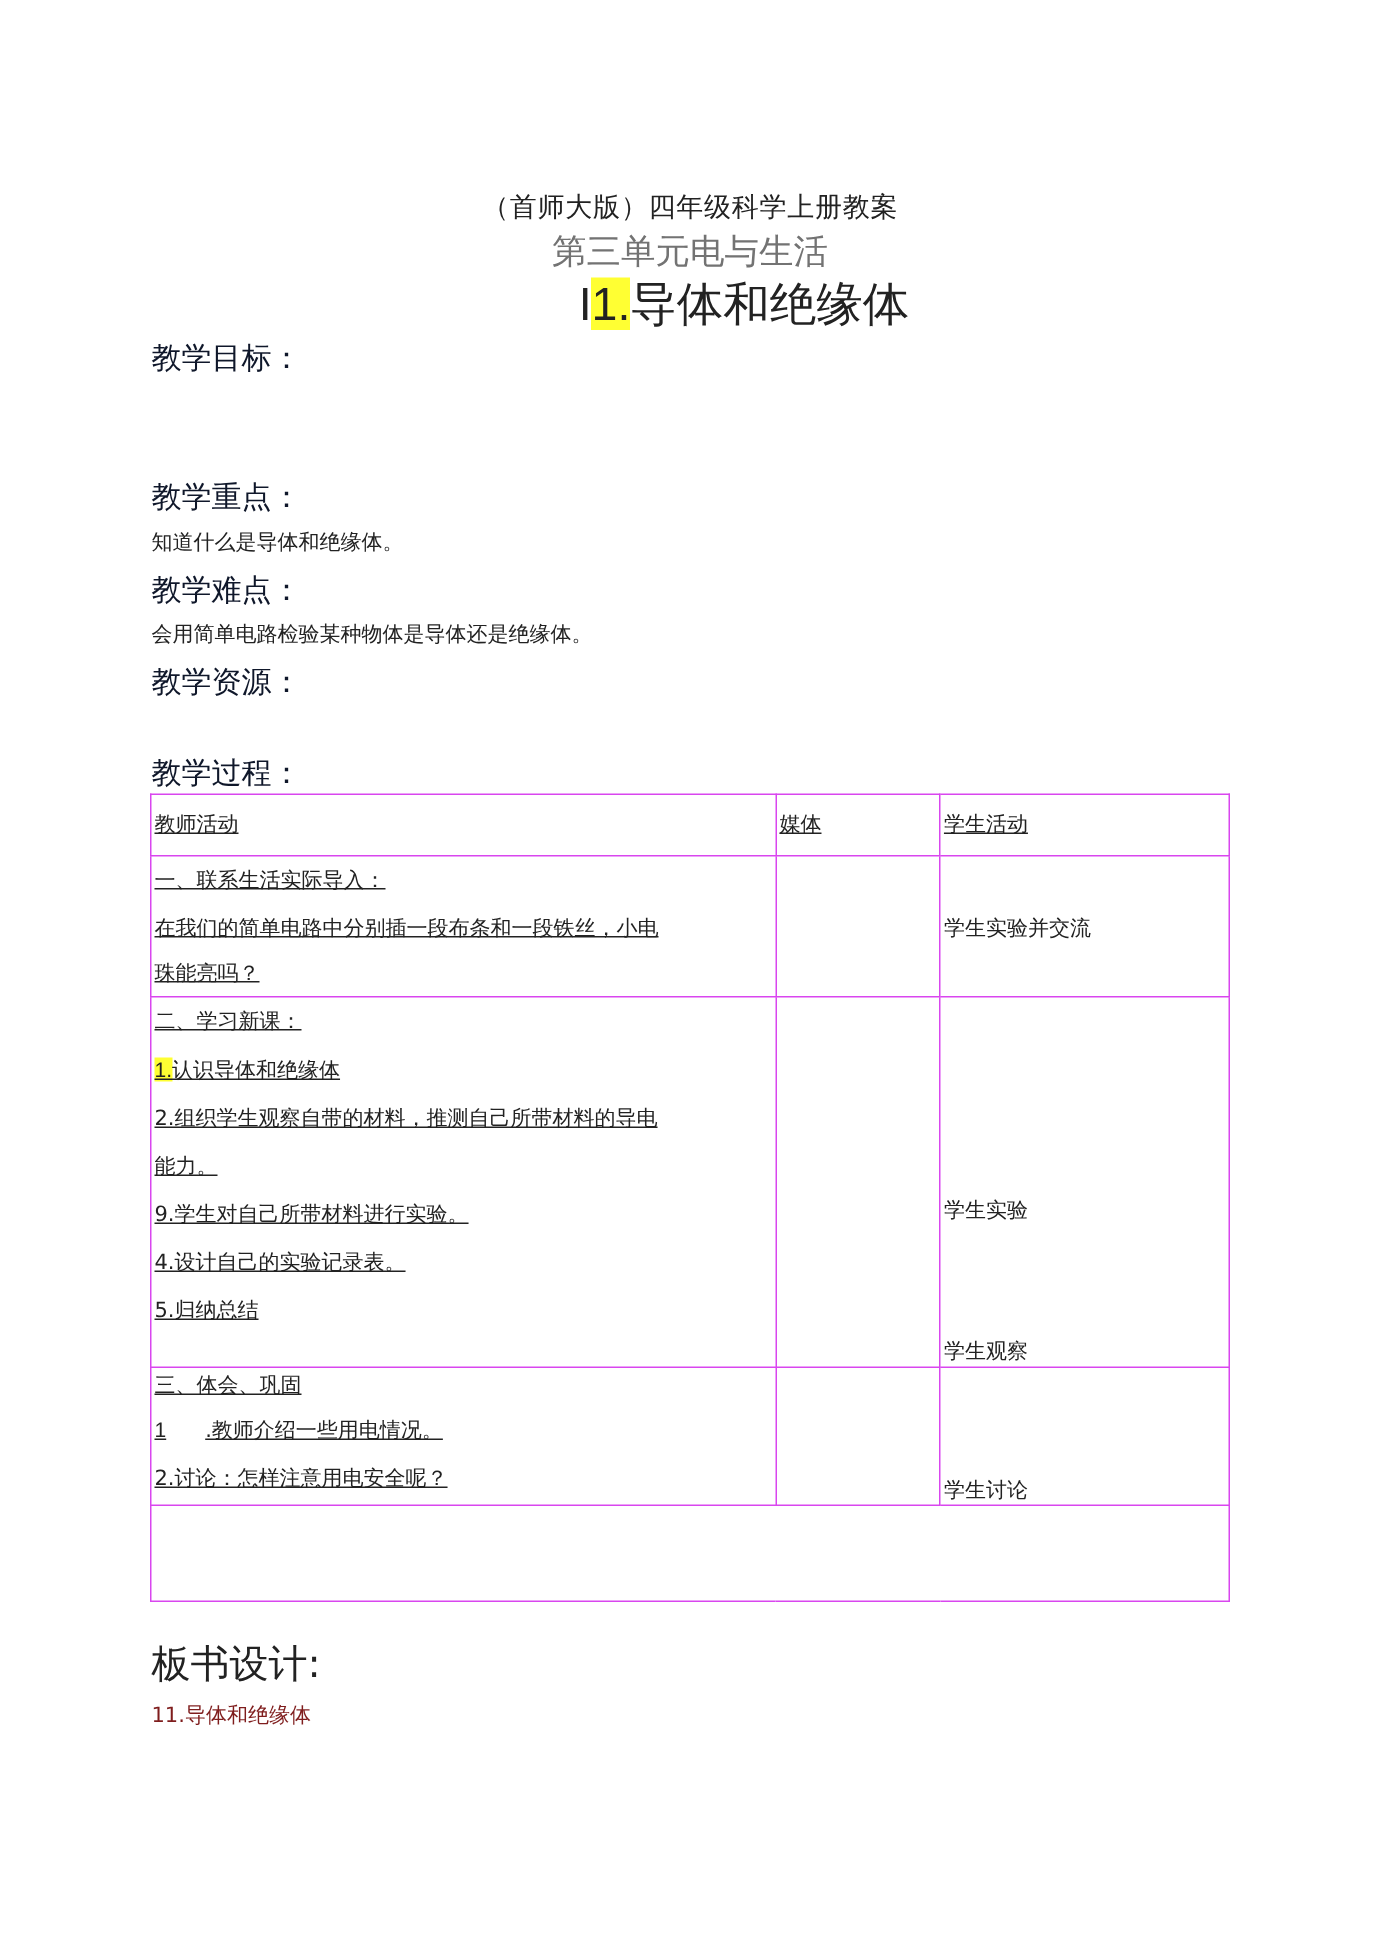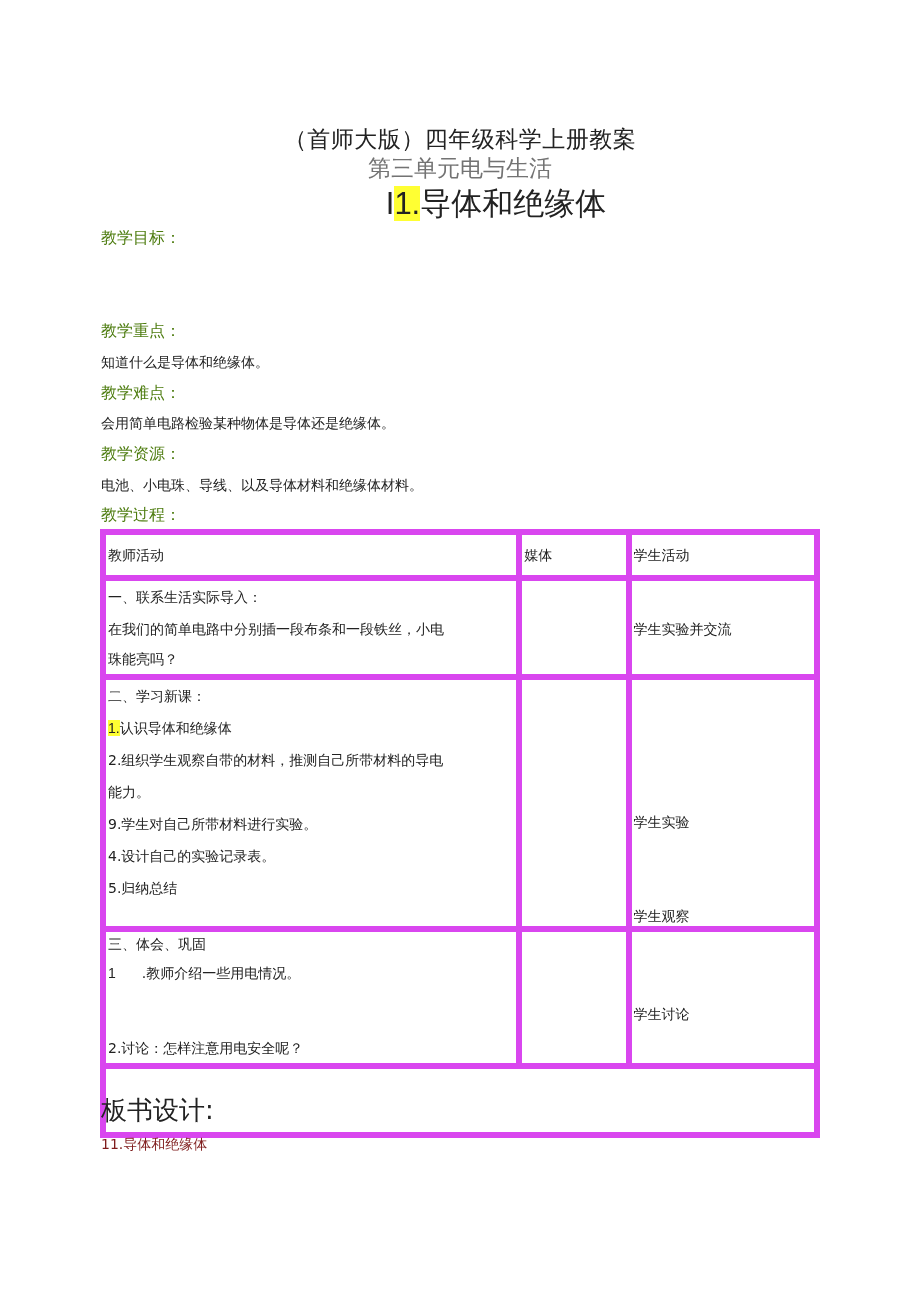--- a/index.html
+++ b/index.html
@@ -21,21 +21,21 @@
       width: 920px; height: 1301px;
     }
     .title-block {
       position: absolute;
       left: 0;
       width: 920px;
       text-align: center;
     }
     .title-main {
       top: 124px;
-      font-size: 23px;
+      font-size: 18px;
       line-height: 30px;
       letter-spacing: 0.5px;
       color: #222;
     }
     .title-unit {
       top: 153px;
       font-size: 23px;
       line-height: 30px;
       color: #737373;
     }
@@ -48,45 +48,46 @@
     }
     .hl {
       background: #ffff33;
     }
     .lesson-prefix {
       font-family: "Liberation Sans", sans-serif;
     }
     .section-heading {
       position: absolute;
       left: 101px;
-      font-size: 16px;
+      font-size: 20px;
       line-height: 26px;
-      color: #4d7c0f;
+      color: #0f172a;
     }
     .section-text {
       position: absolute;
       left: 101px;
       width: 730px;
       font-size: 14px;
       line-height: 33px;
       color: #222;
     }
     table.process {
       position: absolute;
       left: 100px;
       top: 529px;
       width: 720px;
       border-collapse: collapse;
       font-size: 14px;
       color: #222;
     }
     table.process td {
-      border: 6px solid #d946ef;
+      border: 1px solid #d946ef;
       vertical-align: top;
       padding: 0 2px;
+      text-decoration: underline;
     }
     .col-teacher { width: 413px; }
     .col-media { width: 106px; }
     .col-student { width: 190px; }
     .cell-line {
       display: block;
       line-height: 32px;
       white-space: nowrap;
     }
     .row-header td { height: 31px; }
@@ -132,21 +133,20 @@
 
   <div class="section-heading" style="top:225px;">教学目标：</div>
 
   <div class="section-heading" style="top:318px;">教学重点：</div>
   <div class="section-text" style="top:346px;">知道什么是导体和绝缘体。</div>
 
   <div class="section-heading" style="top:380px;text-align:right;">教学难点：</div>
   <div class="section-text" style="top:407px;">会用简单电路检验某种物体是导体还是绝缘体。</div>
 
   <div class="section-heading" style="top:441px;">教学资源：</div>
-  <div class="section-text" style="top:469px;">电池、小电珠、导线、以及导体材料和绝缘体材料。</div>
 
   <div class="section-heading" style="top:502px;">教学过程：</div>
 
   <table class="process">
     <tbody>
         <tr class="row-header">
       <td class="col-teacher">
             <span class="cell-line">教师活动</span>
           </td>
       <td class="col-media">
@@ -183,21 +183,21 @@
       <td class="col-student cell-rel">
         <span class="stu-pos" style="top:126px; line-height:32px;">学生实验</span>
         <span class="stu-pos" style="top:220px; line-height:32px;">学生观察</span>
       </td>
     </tr>
 
     <tr class="row-3">
       <td class="col-teacher">
         <span class="cell-line" style="line-height:24px;">三、体会、巩固</span>
         <span class="cell-line" style="line-height:34px;"><span class="num">1</span><span style="display:inline-block; width:26px;"></span><span>.教师介绍一些用电情况。</span></span>
-        <span class="cell-line" style="line-height:30px;margin-top:43px;">2.讨论：怎样注意用电安全呢？</span>
+        <span class="cell-line" style="line-height:30px;">2.讨论：怎样注意用电安全呢？</span>
       </td>
       <td class="col-media"></td>
       <td class="col-student cell-rel">
         <span class="stu-pos" style="top:66px; line-height:32px;">学生讨论</span>
       </td>
     </tr>
 
     <tr class="row-4">
       <td colspan="3"></td>
     </tr>

